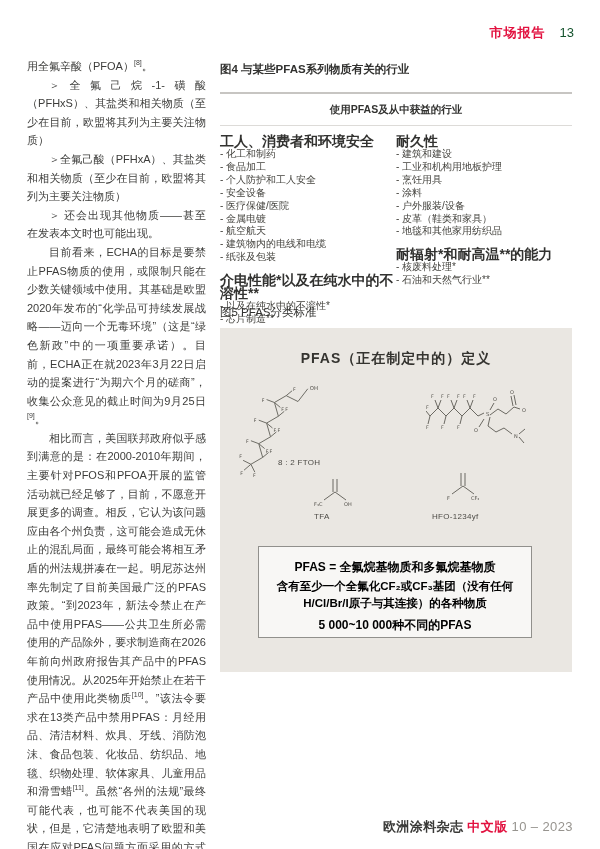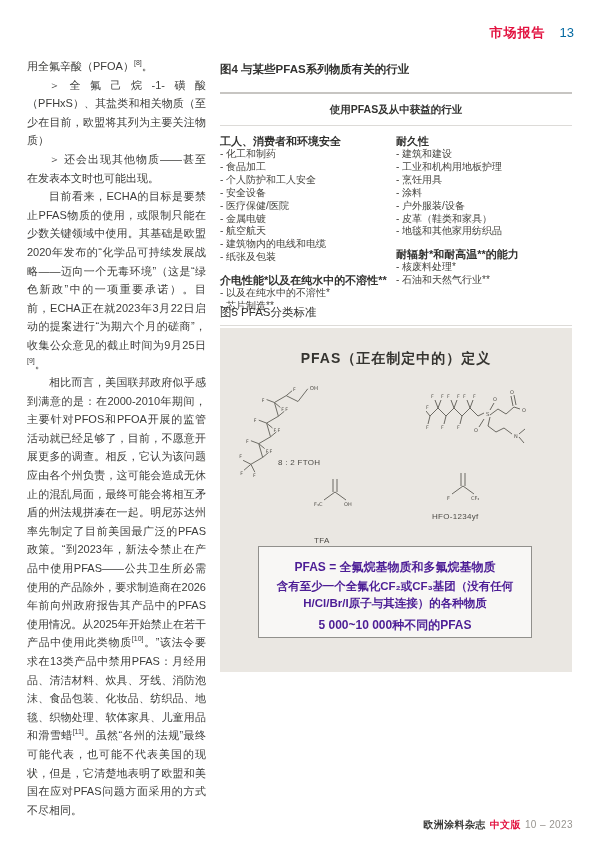--- a/index.html
+++ b/index.html
@@ -1,73 +1,74 @@
 <!DOCTYPE html>
 <html style="--accent: #e2113f; --boxbg: #eae7e2;"><head>
 <meta charset="utf-8">
 <style>
   html,body{margin:0;padding:0;background:#ffffff;}
   .page{position:relative;width:600px;height:849px;background:#ffffff;overflow:hidden;
         font-family:"Liberation Sans","DejaVu Sans",sans-serif;color:#3a3a38;}
   
   .hdr{position:absolute;top:24px;right:26px;font-size:13px;font-weight:bold;}
   .hdr .section{color:var(--accent,#e2113f);letter-spacing:1px;}
-  .hdr .pagenum{color:#0369a1;margin-left:14px;font-weight:normal;text-align:center;}
+  .hdr .pagenum{color:#14532d;margin-left:14px;font-weight:normal;text-align:center;}
   
   .left-col{position:absolute;left:27px;top:57px;width:179px;font-size:11px;
             line-height:18.6px;text-align:justify;color:#3c3c3a;}
   .left-col p{margin:0;}
   .left-col p.ind{text-indent:2em;}
   sup.ref{font-size:7px;line-height:0;}
   
   .fig4{position:absolute;left:220px;top:62px;width:352px;}
   .fig-title{font-size:11.5px;font-weight:bold;color:#323230;}
   .table{margin-top:15px;border-top:2px solid #c7c5c2;border-bottom:1px solid #dddbd8;padding-bottom:12px;}
   .t-head{text-align:center;font-size:10.5px;font-weight:bold;padding:9px 0 8px 0;
           border-bottom:1px solid #dddbd8;color:#323230;}
   .t-cols{display:flex;padding-top:9px;}
   .t-col{width:50%;}
-  .group-heading{font-size:11px;font-weight:bold;line-height:13px;color:#323230;}
+  .group-heading{font-size:14px;font-weight:bold;line-height:13px;color:#323230;}
   .t-item{font-size:10px;line-height:12.9px;color:#45443f;}
   .t-item::before{content:"- ";}
   .group-gap{margin-top:10px;}
   
   .fig5-title{position:absolute;left:220px;top:305px;font-size:11.5px;font-weight:normal;color:#323230;}
   .fig5-box{position:absolute;left:220px;top:328px;width:352px;height:344px;
             background:var(--boxbg,#eae7e2);overflow:hidden;}
   .box-title{position:absolute;left:0;top:22px;width:100%;text-align:center;
              font-size:14px;font-weight:bold;letter-spacing:1px;color:#353430;}
   .mol{position:absolute;}
   .mol text{fill:#56544e;font-family:"DejaVu Sans",sans-serif;}
   .mol polyline,.mol line{fill:none;stroke:#6b6962;stroke-width:1;}
   .mol-cap{position:absolute;font-size:8px;color:#4c4a45;text-align:left;letter-spacing:0.3px;}
   .def-box{position:absolute;left:38px;top:218px;width:274px;height:92px;box-sizing:border-box;
            background:#f8f7f5;border:1px solid #91908c;padding:11px 16px 0 16px;
-           text-align:center;font-weight:bold;color:#4c1d95;}
+           text-align:center;font-weight:bold;color:#000000;}
   .def-line1,.def-line3{font-size:12px;line-height:18px;}
   .def-line2{font-size:11.5px;line-height:17px;margin-top:2px;}
   .def-line3{margin-top:4px;}
   
-  .footer{position:absolute;top:818px;right:27px;font-size:10px;letter-spacing:0.4px;}
+  .footer{position:absolute;top:818px;right:27px;font-size:13px;letter-spacing:0.4px;}
   .footer .mag{font-weight:bold;color:#3a3a38;}
   .footer .ed{font-weight:bold;color:var(--accent,#e2113f);margin-left:4px;}
   .footer .iss{color:#97948f;margin-left:4px;}
 </style>
 </head>
 <body>
 
 <div class="page">
 
   <div class="hdr">
     <span class="section">市场报告</span><span class="pagenum">13</span>
   </div>
 
   <div class="left-col" id="leftcol">
       <p class="par">用全氟辛酸（PFOA）<sup class="ref">[8]</sup>。</p>
       <p class="par ind">＞全氟己烷-1-磺酸（PFHxS）、其盐类和相关物质（至少在目前，欧盟将其列为主要关注物质）</p>
+      <p class="par ind">＞全氟己酸（PFHxA）、其盐类和相关物质（至少在目前，欧盟将其列为主要关注物质）</p>
       <p class="par ind">＞ 还会出现其他物质——甚至在发表本文时也可能出现。</p>
       <p class="par ind">目前看来，ECHA的目标是要禁止PFAS物质的使用，或限制只能在少数关键领域中使用。其基础是欧盟2020年发布的“化学品可持续发展战略——迈向一个无毒环境”（这是“绿色新政”中的一项重要承诺）。目前，ECHA正在就2023年3月22日启动的提案进行“为期六个月的磋商”，收集公众意见的截止时间为9月25日<sup class="ref">[9]</sup>。</p>
       <p class="par ind">相比而言，美国联邦政府似乎感到满意的是：在2000-2010年期间，主要针对PFOS和PFOA开展的监管活动就已经足够了，目前，不愿意开展更多的调查。相反，它认为该问题应由各个州负责，这可能会造成无休止的混乱局面，最终可能会将相互矛盾的州法规拼凑在一起。明尼苏达州率先制定了目前美国最广泛的PFAS政策。“到2023年，新法令禁止在产品中使用PFAS——公共卫生所必需使用的产品除外，要求制造商在2026年前向州政府报告其产品中的PFAS使用情况。从2025年开始禁止在若干产品中使用此类物质<sup class="ref">[10]</sup>。”该法令要求在13类产品中禁用PFAS：月经用品、清洁材料、炊具、牙线、消防泡沫、食品包装、化妆品、纺织品、地毯、织物处理、软体家具、儿童用品和滑雪蜡<sup class="ref">[11]</sup>。虽然“各州的法规”最终可能代表，也可能不代表美国的现状，但是，它清楚地表明了欧盟和美国在应对PFAS问题方面采用的方式不尽相同。</p>
     </div>
 
   <div class="fig4">
     <div class="fig-title">图4 与某些PFAS系列物质有关的行业</div>
     <div class="table">
       <div class="t-head">使用PFAS及从中获益的行业</div>
       <div class="t-cols" id="fig4cols">
@@ -188,21 +189,21 @@
     </svg>
 
     <svg class="mol" style="left:94px;top:146px;" width="42" height="36" viewBox="0 0 42 36">
       <line x1="21" y1="18" x2="10" y2="26"></line>
       <line x1="21" y1="18" x2="32" y2="26"></line>
       <line x1="19" y1="18" x2="19" y2="5"></line>
       <line x1="23" y1="18" x2="23" y2="5"></line>
       <text x="0" y="32" font-size="5">F₃C</text>
       <text x="30" y="32" font-size="5">OH</text>
     </svg>
-    <div class="mol-cap" style="left:94px;top:184px;width:42px;margin-top:24px;">TFA</div>
+    <div class="mol-cap" style="left:94px;top:184px;width:42px;">TFA</div>
 
     <svg class="mol" style="left:222px;top:140px;" width="42" height="36" viewBox="0 0 42 36">
       <line x1="21" y1="18" x2="10" y2="26"></line>
       <line x1="21" y1="18" x2="32" y2="26"></line>
       <line x1="19" y1="18" x2="19" y2="5"></line>
       <line x1="23" y1="18" x2="23" y2="5"></line>
       <text x="5" y="32" font-size="5">F</text>
       <text x="29" y="32" font-size="5">CF₃</text>
     </svg>
     <div class="mol-cap" style="left:212px;top:184px;width:62px;">HFO-1234yf</div>

